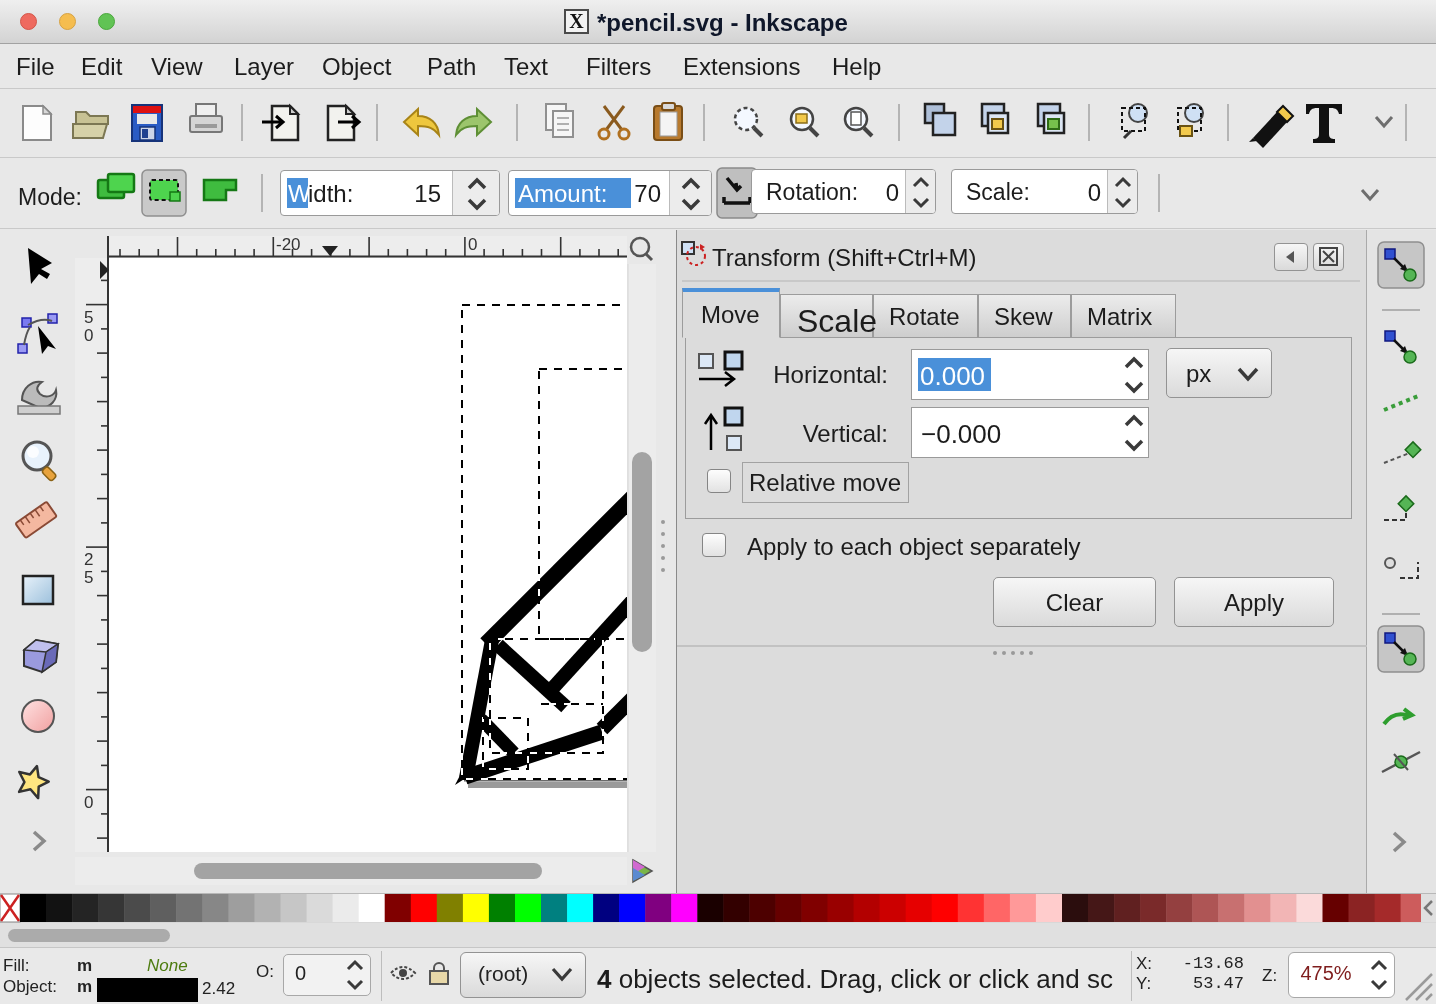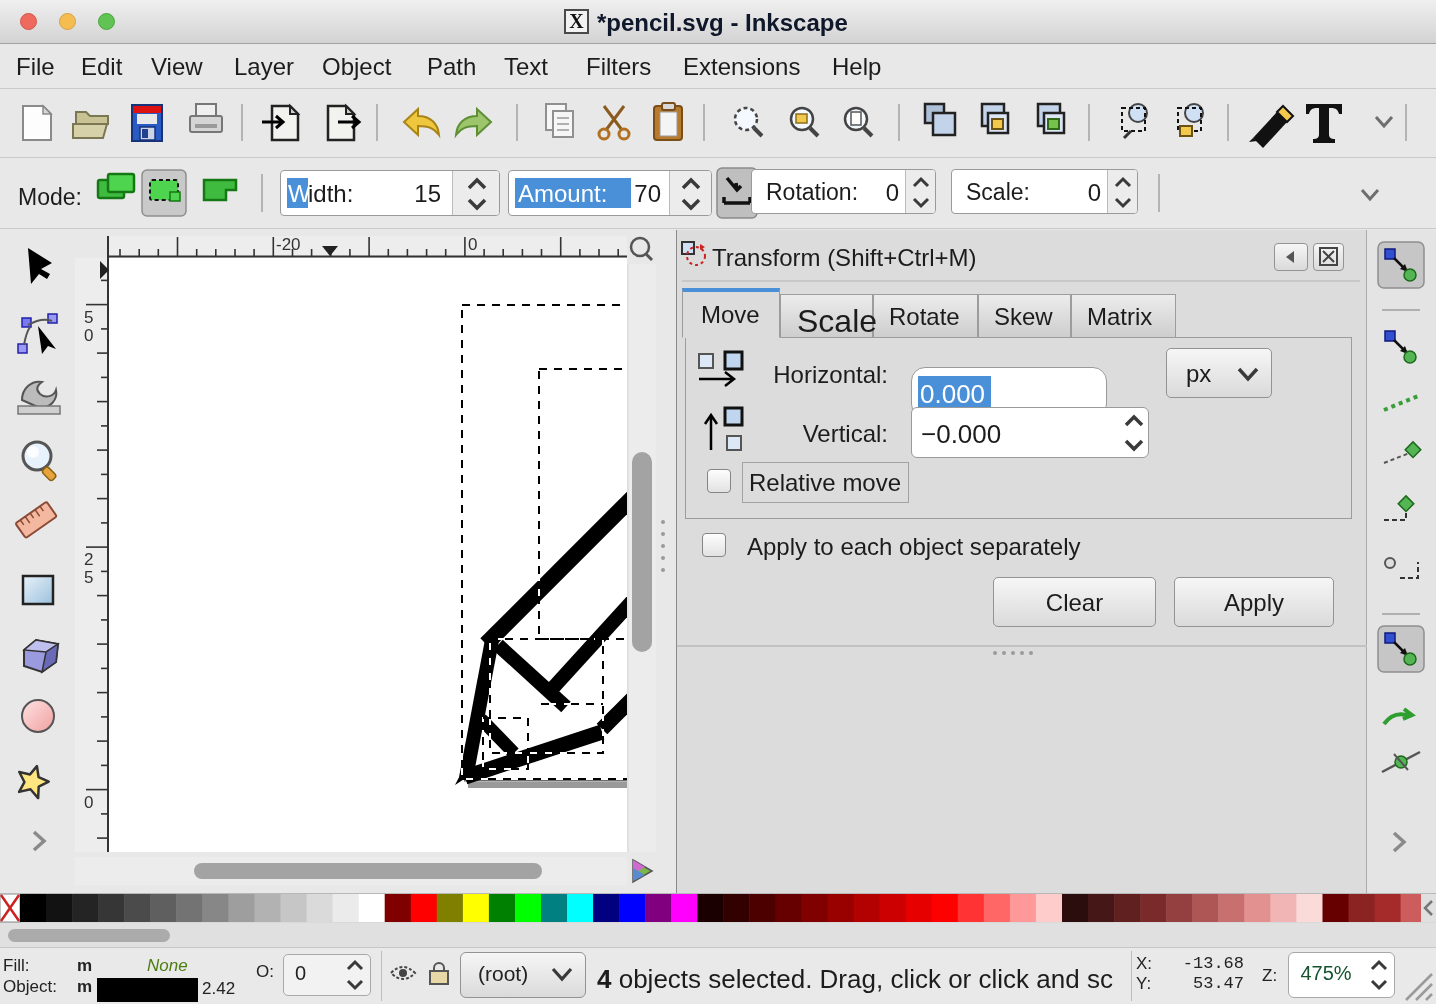--- a/index.html
+++ b/index.html
@@ -413,41 +413,41 @@
 <div class="abs lbl" style="left:889px;top:303px;font-size:24px">Rotate</div>
 <div class="abs lbl" style="left:994px;top:303px;font-size:24px">Skew</div>
 <div class="abs lbl" style="left:1087px;top:303px;font-size:24px">Matrix</div>
 
 <svg class="abs" style="left:697px;top:350px" width="52" height="38">
 <rect x="2" y="4" width="14" height="14" fill="#dce8f6" stroke="#555" stroke-width="2"></rect>
 <rect x="28" y="2" width="17" height="17" fill="#c0d6ee" stroke="#111" stroke-width="3"></rect>
 <path d="M2 29 h34 m-8 -7 l9 7 l-9 7" fill="none" stroke="#000" stroke-width="2.5"></path>
 </svg>
 <div class="abs lbl" style="left:758px;top:361px;width:130px;text-align:right;font-size:24px">Horizontal:</div>
-<div class="abs entry" style="left:911px;top:367px;width:196px;height:51px;border-radius:14px;overflow:hidden">
+<div class="abs entry" style="left:911px;top:349px;width:238px;height:51px;border-radius:0;overflow:hidden">
  <div class="abs" style="left:6px;top:8px;width:73px;height:33px;background:#4a90d9"></div>
  <div class="abs" style="left:8px;top:11px;font-size:26px;color:#fff">0.000</div>
  <svg class="abs" style="left:205px;top:0" width="33" height="51">
       <path d="M9 17 l8 -8 l8 8" fill="none" stroke="#3a3a3a" stroke-width="3.5"></path>
       <path d="M9 33 l8 8 l8 -8" fill="none" stroke="#3a3a3a" stroke-width="3.5"></path>
     </svg>
 </div>
 <div class="abs btn" style="left:1166px;top:348px;width:106px;height:50px;border-radius:5px"></div>
 <div class="abs lbl" style="left:1186px;top:360px;font-size:24px">px</div>
 <svg class="abs" style="left:1234px;top:362px" width="30" height="24">
     <path d="M5 7 l9 10 l9 -10" fill="none" stroke="#3a3a3a" stroke-width="3.5"></path>
   </svg>
 
 <svg class="abs" style="left:703px;top:406px" width="48" height="50">
 <path d="M8 44 v-34 m-6 8 l6 -9 l6 9" fill="none" stroke="#000" stroke-width="2.5"></path>
 <rect x="22" y="2" width="17" height="17" fill="#c0d6ee" stroke="#111" stroke-width="3"></rect>
 <rect x="24" y="30" width="14" height="14" fill="#dce8f6" stroke="#555" stroke-width="2"></rect>
 </svg>
 <div class="abs lbl" style="left:758px;top:420px;width:130px;text-align:right;font-size:24px">Vertical:</div>
-<div class="abs entry" style="left:911px;top:407px;width:238px;height:51px;border-radius:6px;overflow:hidden">
+<div class="abs entry" style="left:911px;top:407px;width:238px;height:51px;border-radius:0;overflow:hidden">
  <div class="abs" style="left:9px;top:11px;font-size:26px;color:#1c1c1c">−0.000</div>
  <svg class="abs" style="left:205px;top:0" width="33" height="51">
       <path d="M9 17 l8 -8 l8 8" fill="none" stroke="#3a3a3a" stroke-width="3.5"></path>
       <path d="M9 33 l8 8 l8 -8" fill="none" stroke="#3a3a3a" stroke-width="3.5"></path>
     </svg>
 </div>
 
 <div class="abs" style="left:707px;top:469px;width:24px;height:24px;background:linear-gradient(#fdfdfd,#e2e2e2);border:1px solid #858585;border-radius:4px"></div>
 <div class="abs" style="left:742px;top:462px;width:167px;height:41px;border:1px solid #a2a2a2"></div>
 <div class="abs lbl" style="left:749px;top:469px;font-size:24px">Relative move</div>
@@ -597,21 +597,21 @@
     <path d="M5 5 l9 10 l9 -10" fill="none" stroke="#3a3a3a" stroke-width="3.2"></path>
   </svg>
 <div class="abs" style="left:597px;top:964px;width:534px;overflow:hidden;white-space:nowrap;font-size:26px;color:#1c1c1c"><b>4</b> objects selected. Drag, click or click and sc</div>
 <div class="abs" style="left:1131px;top:951px;width:1px;height:50px;background:#bdbdbd"></div>
 <div class="abs" style="left:1136px;top:954px;font-size:17px;color:#222">X:</div>
 <div class="abs" style="left:1136px;top:974px;font-size:17px;color:#222">Y:</div>
 <div class="abs" style="left:1156px;top:954px;width:88px;text-align:right;font-size:17px;font-family:'Liberation Mono',monospace;color:#222">-13.68</div>
 <div class="abs" style="left:1156px;top:974px;width:88px;text-align:right;font-size:17px;font-family:'Liberation Mono',monospace;color:#222">53.47</div>
 <div class="abs" style="left:1262px;top:966px;font-size:17px;color:#222">Z:</div>
 <div class="abs" style="left:1288px;top:952px;width:107px;height:46px;background:#fff;border:1px solid #a8a8a8;border-radius:6px"></div>
-<div class="abs" style="left:1288px;top:962px;width:76px;text-align:center;font-size:20px;color:#14532d">475%</div>
+<div class="abs" style="left:1288px;top:962px;width:76px;text-align:center;font-size:20px;color:#7f1d1d">475%</div>
 <svg class="abs" style="left:1364px;top:952px" width="31" height="46">
     <path d="M8 17 l7 -7 l7 7" fill="none" stroke="#3a3a3a" stroke-width="3"></path>
     <path d="M8 29 l7 7 l7 -7" fill="none" stroke="#3a3a3a" stroke-width="3"></path>
   </svg>
 <svg class="abs" style="left:1404px;top:970px" width="32" height="34">
 <g stroke="#9a9a9a" stroke-width="2.5">
       <line x1="28" y1="4" x2="2" y2="30"></line>
       <line x1="28" y1="14" x2="12" y2="30"></line>
       <line x1="28" y1="24" x2="22" y2="30"></line>
     </g>

